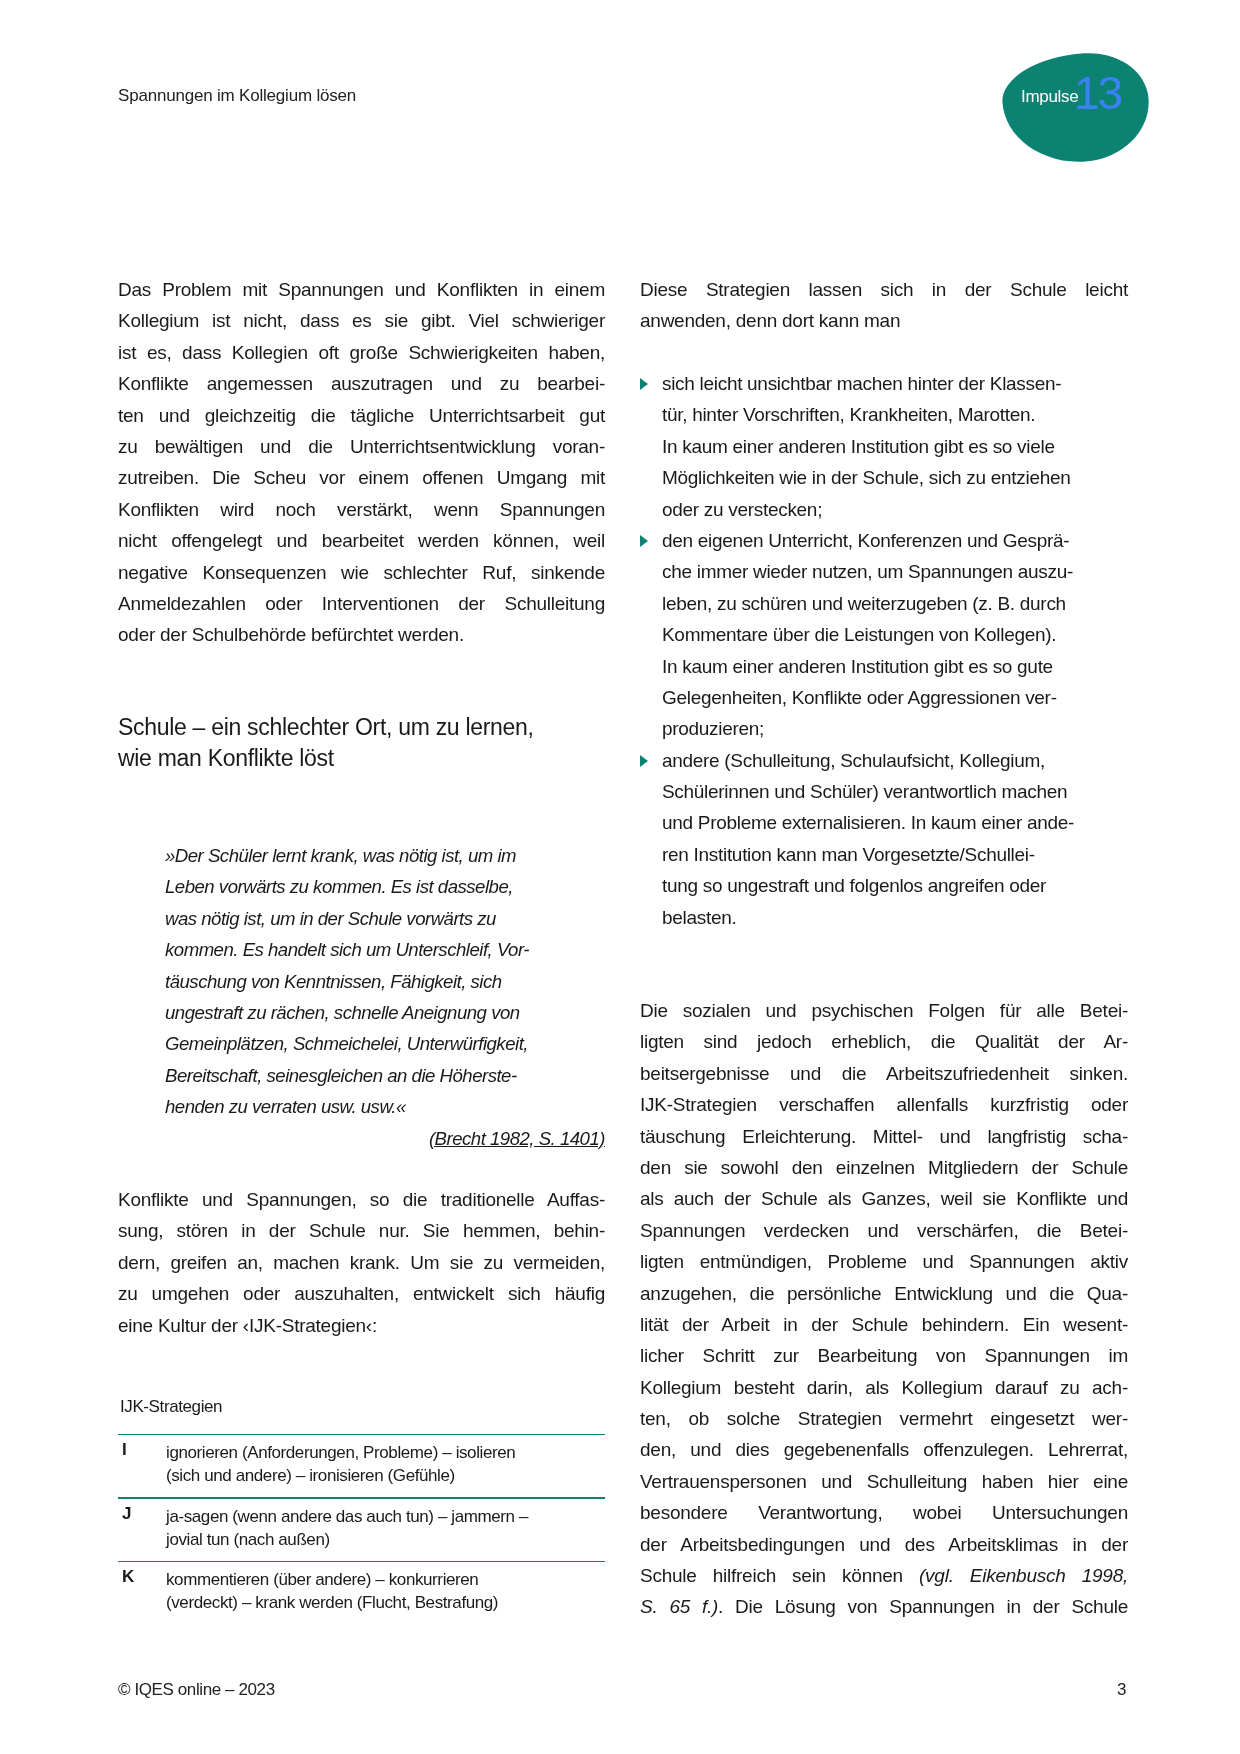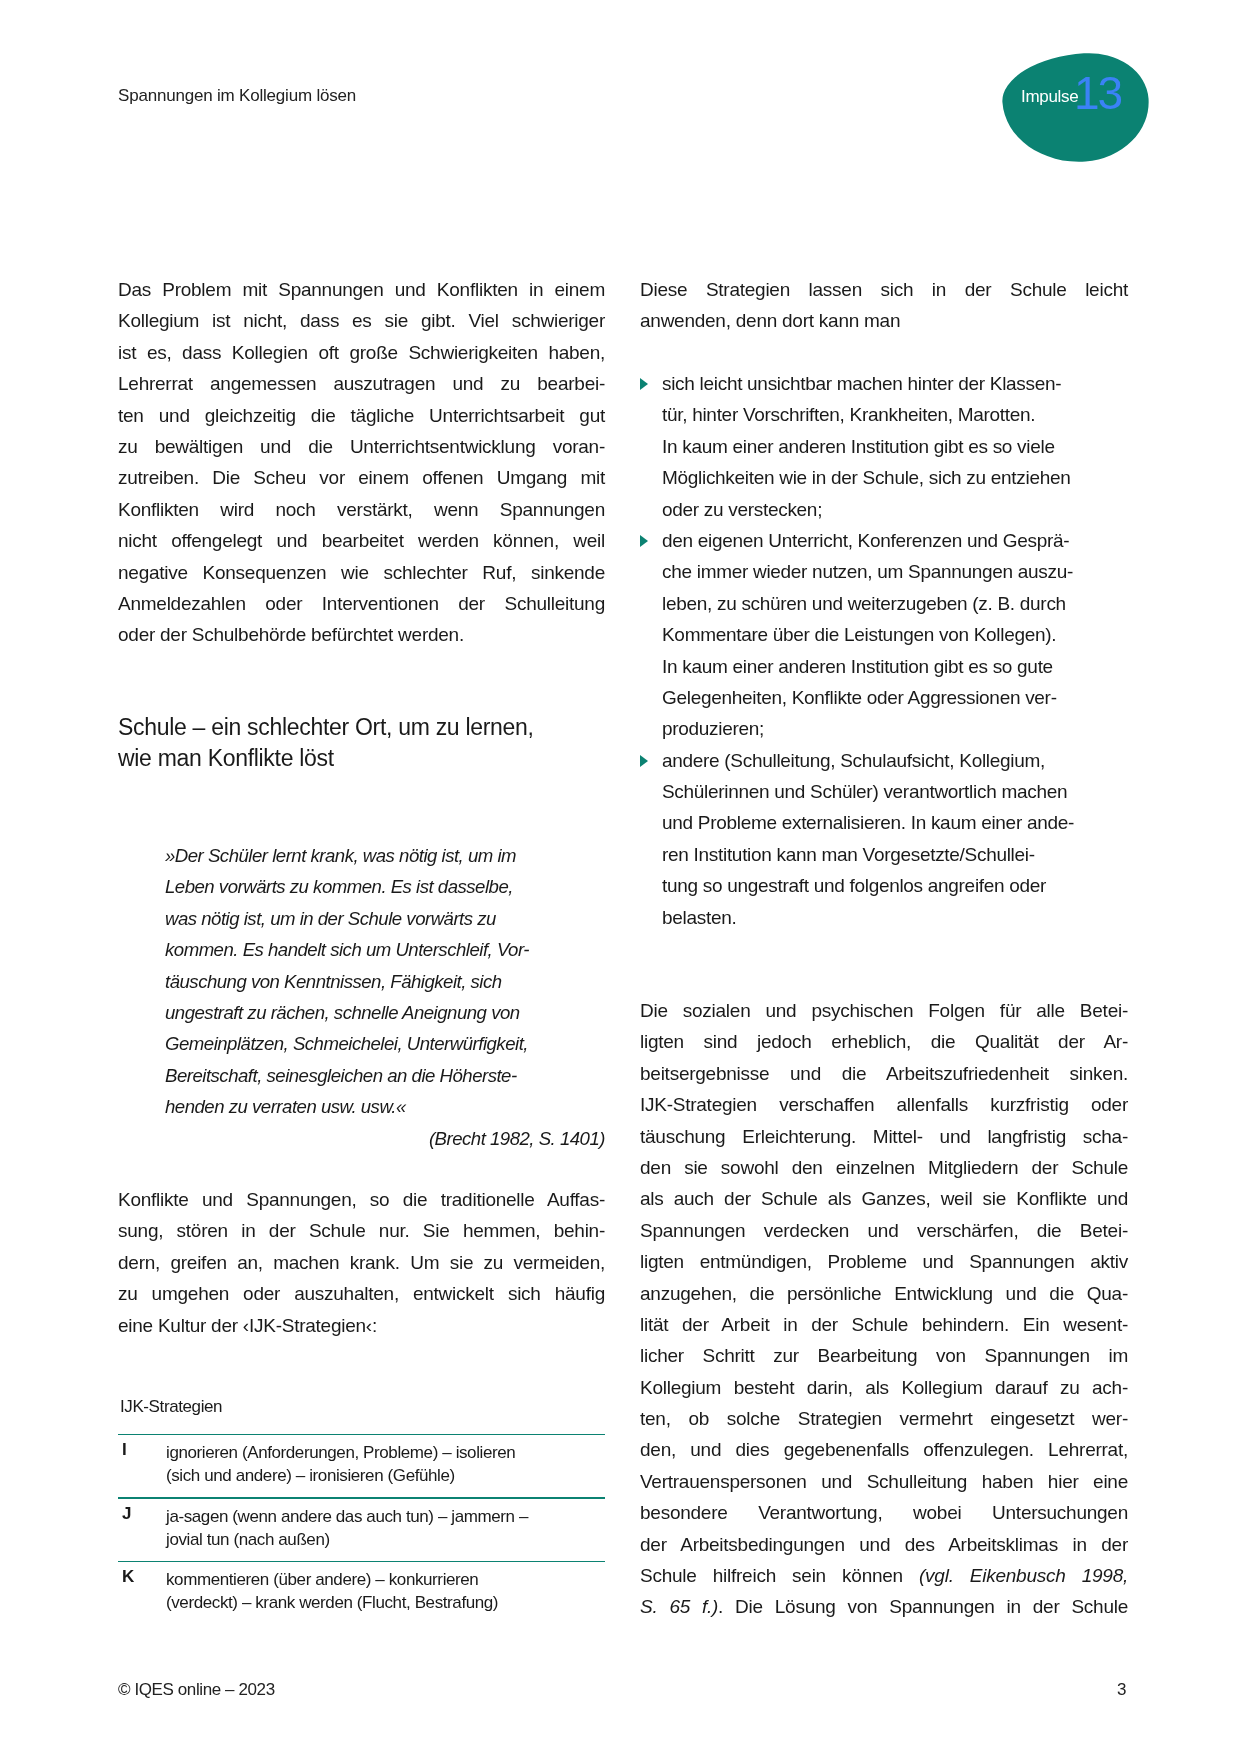--- a/index.html
+++ b/index.html
@@ -12,21 +12,21 @@
   .badge-label { left:1021px; top:87px; font-size:17px; color:#ffffff; letter-spacing:-0.3px; }
   .badge-num { left:1074px; top:70px; font-size:46px; color:#3b82f6; font-weight:300; letter-spacing:-2px; line-height:1; }
   .para { font-size:19px; line-height:31.4px; letter-spacing:-0.25px; text-align:justify; }
   .para .ln { display:block; text-align:justify; text-align-last:justify; white-space:nowrap; height:31.4px; }
   .para .ln.last { text-align-last:left; }
   .left-col { left:118px; width:487px; }
   .right-col { left:640px; width:488px; }
   .heading { left:118px; top:712px; font-size:23px; line-height:31px; letter-spacing:-0.3px; color:#1a1a1a; }
   .quote { left:165px; width:440px; top:840px; font-size:18.6px; line-height:31.4px; font-style:italic; letter-spacing:-0.5px; }
   .quote .ln { display:block; white-space:nowrap; height:31.4px; }
-  .quote .cite { text-align:right; }
+  .quote .cite { text-align:right;text-decoration:underline; }
   .bullets { left:640px; width:488px; top:368px; }
   .bullet { position:relative; padding-left:22px; }
   .bullet .tri { position:absolute; left:0; top:10px; width:0; height:0;
                  border-top:6px solid transparent; border-bottom:6px solid transparent; border-left:8px solid #0b8272; }
   .bullet .ln { display:block; white-space:nowrap; font-size:19px; line-height:31.4px; height:31.4px; letter-spacing:-0.3px; }
   .table-title { left:120px; top:1397px; font-size:17px; font-weight:normal; letter-spacing:-0.4px; }
   .ijk-table { left:118px; top:1434px; width:487px; }
   .ijk-row { position:relative; border-top:1.5px solid #0b8272; height:62px; }
   .ijk-row.mid { border-top-width:2.5px; }
   .ijk-letter { position:absolute; left:4px; top:5px; font-size:17px; font-weight:bold; }
@@ -41,21 +41,21 @@
 
 <div class="abs running-head">Spannungen im Kollegium lösen</div>
 <div class="abs badge"></div>
 <div class="abs badge-label">Impulse</div>
 <div class="abs badge-num">13</div>
 
 <div class="abs para left-col" style="top:274px;">
   <span class="ln">Das Problem mit Spannungen und Konflikten in einem</span>
   <span class="ln">Kollegium ist nicht, dass es sie gibt. Viel schwieriger</span>
   <span class="ln">ist es, dass Kollegien oft große Schwierigkeiten haben,</span>
-  <span class="ln">Lehrerrat angemessen auszutragen und zu bearbei-</span>
+  <span class="ln">Konflikte angemessen auszutragen und zu bearbei-</span>
   <span class="ln">ten und gleichzeitig die tägliche Unterrichtsarbeit gut</span>
   <span class="ln">zu bewältigen und die Unterrichtsentwicklung voran-</span>
   <span class="ln">zutreiben. Die Scheu vor einem offenen Umgang mit</span>
   <span class="ln">Konflikten wird noch verstärkt, wenn Spannungen</span>
   <span class="ln">nicht offengelegt und bearbeitet werden können, weil</span>
   <span class="ln">negative Konsequenzen wie schlechter Ruf, sinkende</span>
   <span class="ln">Anmeldezahlen oder Interventionen der Schulleitung</span>
   <span class="ln last">oder der Schulbehörde befürchtet werden.</span>
 </div>
 

